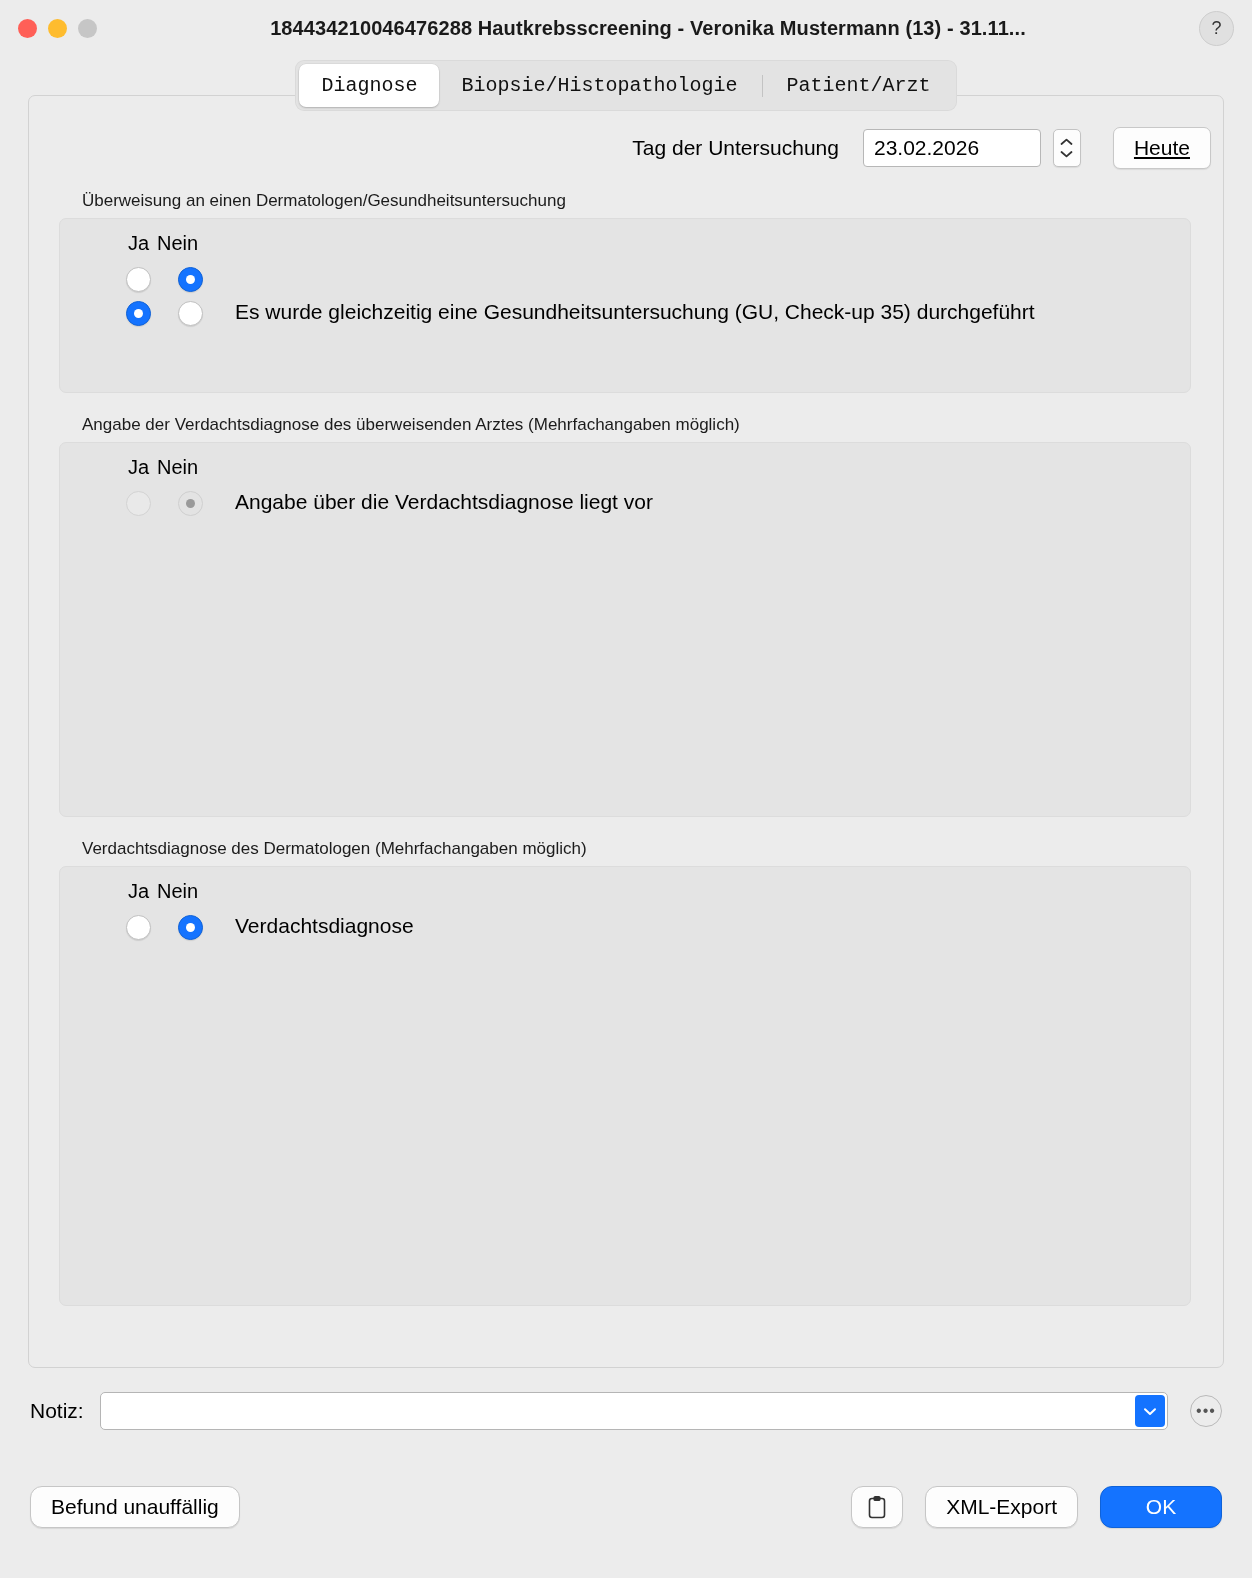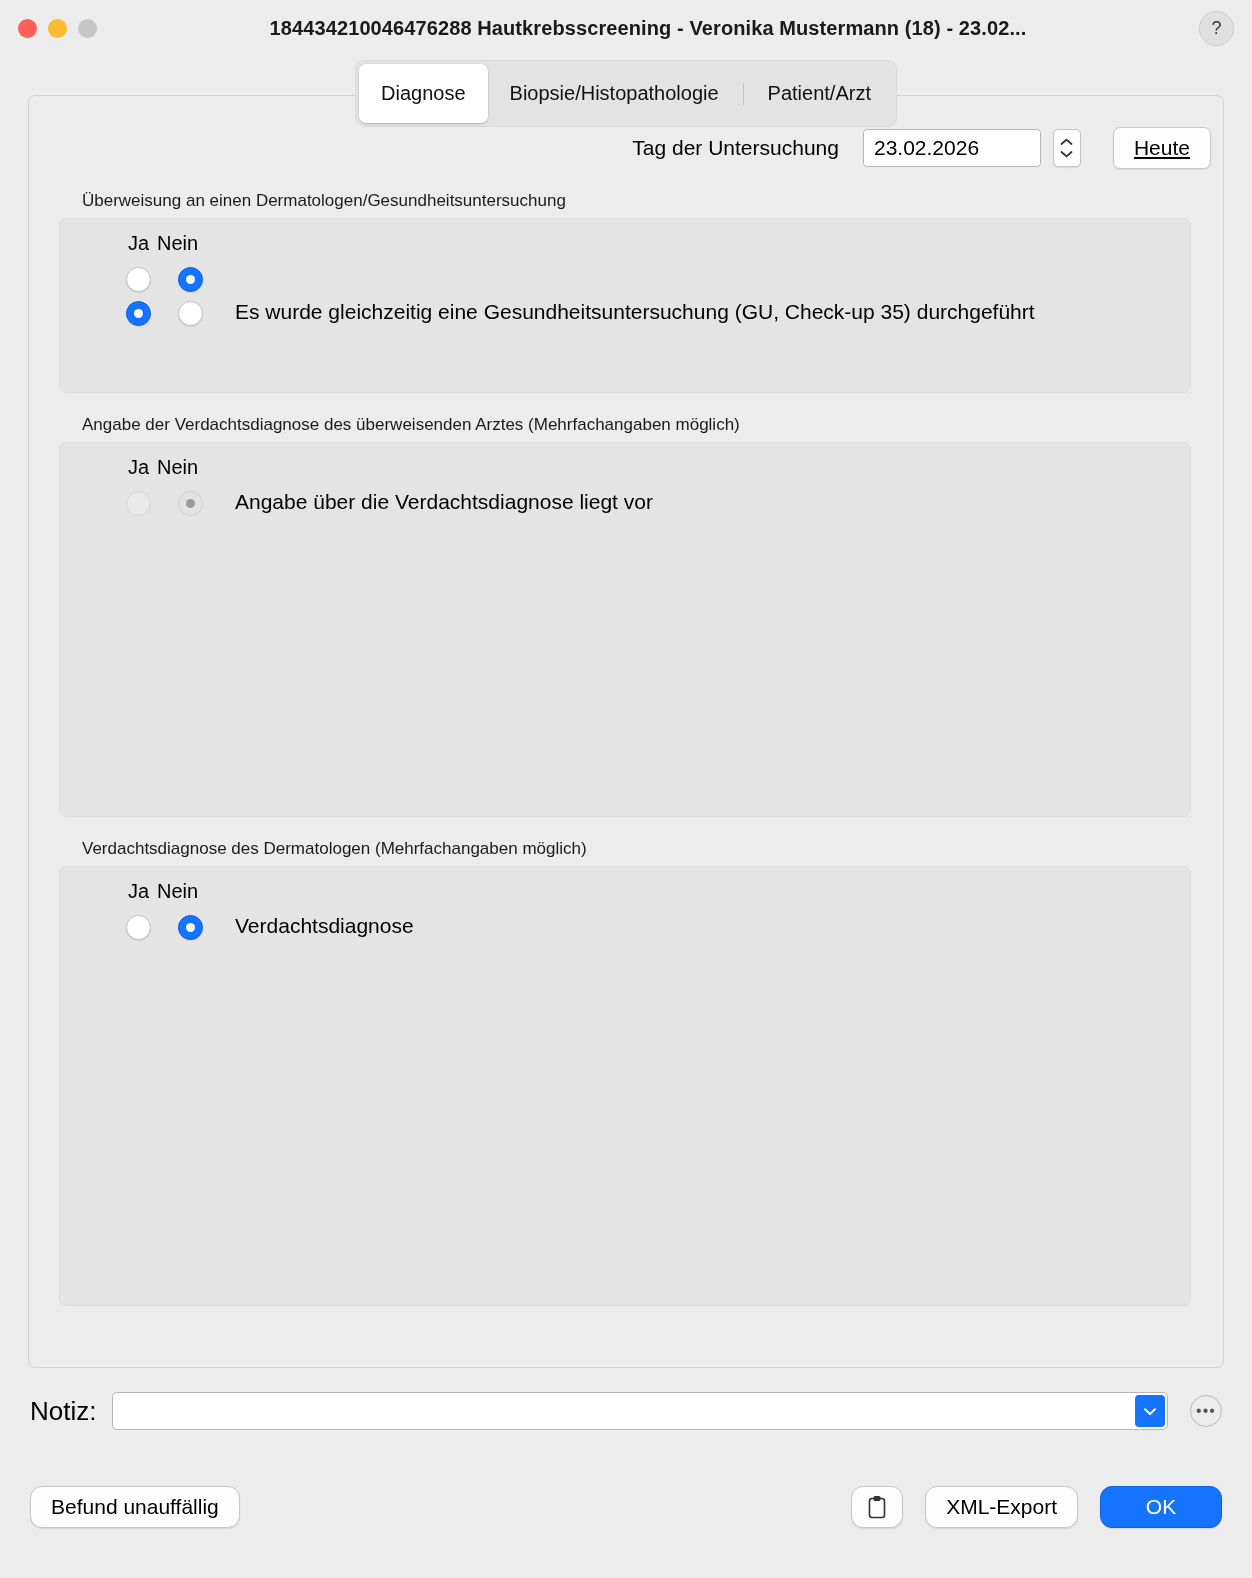--- a/index.html
+++ b/index.html
@@ -77,25 +77,26 @@
   .tabbar {
     display: flex;
     align-items: center;
     background: #e3e3e3;
     border-radius: 9px;
     padding: 4px;
     box-shadow: inset 0 0 0 1px rgba(0,0,0,0.04);
   }
   .tab {
     font-size: 20px;
-    padding: 18px 22px;
+    padding: 10px 22px;
     border-radius: 7px;
     color: #111;
     white-space: nowrap;
     cursor: default;
+    font-family: Liberation Mono, monospace;
   }
   .tab.active {
     background: #ffffff;
     box-shadow: 0 1px 2px rgba(0,0,0,0.20), 0 0 0 0.5px rgba(0,0,0,0.06);
   }
   .tab-sep {
     width: 1px;
     height: 22px;
     background: #c3c3c3;
     margin: 0 2px;
@@ -242,21 +243,21 @@
   
   .notiz-row {
     position: absolute;
     left: 30px;
     top: 1392px;
     width: 1192px;
     display: flex;
     align-items: center;
   }
   .notiz-label {
-    font-size: 26px;
+    font-size: 21px;
     margin-right: 16px;
   }
   .combo {
     flex: 1;
     height: 38px;
     background: #fff;
     border: 1px solid #b5b5b5;
     border-radius: 5px;
     display: flex;
     align-items: center;
@@ -337,21 +338,21 @@
 </style>
 </head>
 <body>
 
 <div class="titlebar">
   <div class="traffic">
     <span class="dot red"></span>
     <span class="dot yellow"></span>
     <span class="dot grey"></span>
   </div>
-  <div class="window-title">184434210046476288 Hautkrebsscreening - Veronika Mustermann (18) - 23.02...</div>
+  <div class="window-title">184434210046476288 Hautkrebsscreening - Veronika Mustermann (13) - 31.11...</div>
   <div class="help-btn">?</div>
 </div>
 
 <div class="tabbar-wrap">
   <div class="tabbar">
     <div class="tab active">Diagnose</div>
     <div class="tab">Biopsie/Histopathologie</div>
     <div class="tab-sep"></div>
     <div class="tab">Patient/Arzt</div>
   </div>

